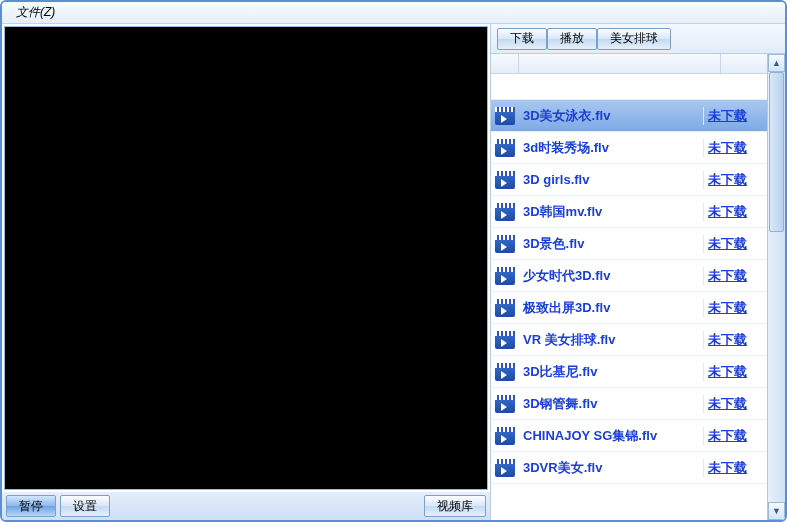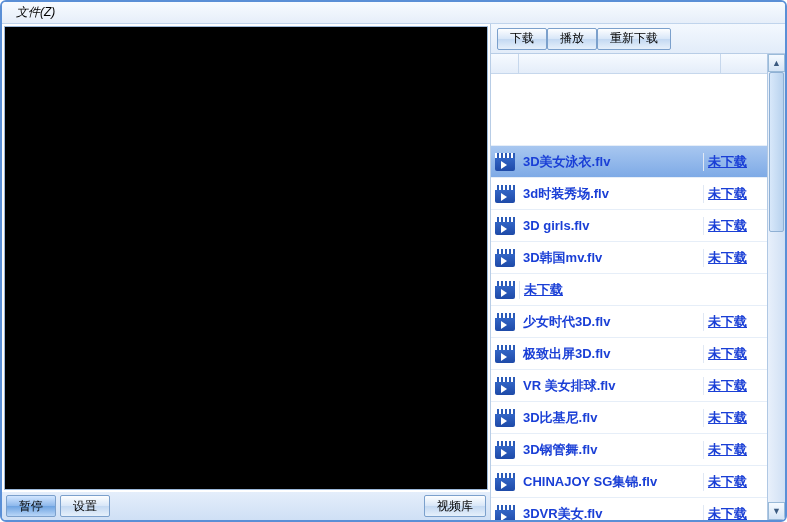--- a/index.html
+++ b/index.html
@@ -20,21 +20,21 @@
 .btn.primary { background: linear-gradient(#d2e6ff,#8fb9ec 48%,#6fa4e2 52%,#b9d6f7); }
 .spacer { flex: 1; }
 .right { width: 294px; display: flex; flex-direction: column; background: #fff; }
 .right-toolbar { height: 30px; background: linear-gradient(#f3f8fe,#e2ecf9); display: flex; align-items: center; padding: 0 6px; border-bottom: 1px solid #b8cde6; }
 .listwrap { flex: 1; position: relative; overflow: hidden; }
 .listhead { height: 20px; background: linear-gradient(#f6faff,#e4edf9); border-bottom: 1px solid #c6d7ec; display: flex; }
 .listhead .col { border-right: 1px solid #c6d7ec; height: 100%; }
 .col-icon { width: 28px; }
 .col-name { flex: 1; }
 .col-status { width: 64px; }
-.listbody { position: absolute; top: 20px; bottom: 0; left: 0; right: 18px; overflow: hidden; background: #fff; margin-top: 46px; }
+.listbody { position: absolute; top: 20px; bottom: 0; left: 0; right: 18px; overflow: hidden; background: #fff; }
 .row { height: 32px; display: flex; align-items: center; border-bottom: 1px solid #e6eef8; }
 .row.blank { height: 26px; }
 .row.sel { background: linear-gradient(#a8c7f0,#7eaae6); }
 .row .iconcell { width: 28px; display: flex; align-items: center; justify-content: center; }
 .row .namecell { flex: 1; color: #1a3fd6; font-weight: bold; font-size: 13px; padding-left: 4px; white-space: nowrap; overflow: hidden; text-overflow: ellipsis; }
 .row .statuscell { width: 64px; color: #1a3fd6; font-weight: bold; font-size: 13px; border-left: 1px solid #e0e8f4; padding-left: 4px; white-space: nowrap; text-decoration: underline; }
 .vicon { width: 20px; height: 18px; background: linear-gradient(#3a6fd0,#1e4aa8); border-radius: 2px; position: relative; }
 .vicon::before { content: ""; position: absolute; top: 0; left: 0; right: 0; height: 5px; background: repeating-linear-gradient(90deg,#fff 0 2px,#2a5ab8 2px 4px); }
 .vicon::after { content: ""; position: absolute; left: 6px; top: 8px; width: 0; height: 0; border-left: 6px solid #fff; border-top: 4px solid transparent; border-bottom: 4px solid transparent; }
 .vscroll { position: absolute; top: 0; right: 0; bottom: 0; width: 18px; background: linear-gradient(90deg,#e8f0fb,#d0e0f4); border-left: 1px solid #b0c8e4; }
@@ -56,21 +56,21 @@
         <button class="btn primary">暂停</button>
         <button class="btn">设置</button>
         <div class="spacer"></div>
         <button class="btn">视频库</button>
       </div>
     </div>
     <div class="right">
       <div class="right-toolbar">
         <button class="btn">下载</button>
         <button class="btn">播放</button>
-        <button class="btn">重新下载</button>
+        <button class="btn">美女排球</button>
       </div>
       <div class="listwrap">
         <div class="listhead">
           <div class="col col-icon"></div>
           <div class="col col-name"></div>
           <div class="col col-status"></div>
         </div>
         <div class="listbody" id="listbody">
           <div class="row blank">
             <div class="iconcell"></div>
@@ -102,20 +102,21 @@
               <div class="iconcell">
                 <div class="vicon"></div>
               </div>
               <div class="namecell">3D韩国mv.flv</div>
               <div class="statuscell">未下载</div>
             </div>
             <div class="row">
               <div class="iconcell">
                 <div class="vicon"></div>
               </div>
+              <div class="namecell">3D景色.flv</div>
               <div class="statuscell">未下载</div>
             </div>
             <div class="row">
               <div class="iconcell">
                 <div class="vicon"></div>
               </div>
               <div class="namecell">少女时代3D.flv</div>
               <div class="statuscell">未下载</div>
             </div>
             <div class="row">

